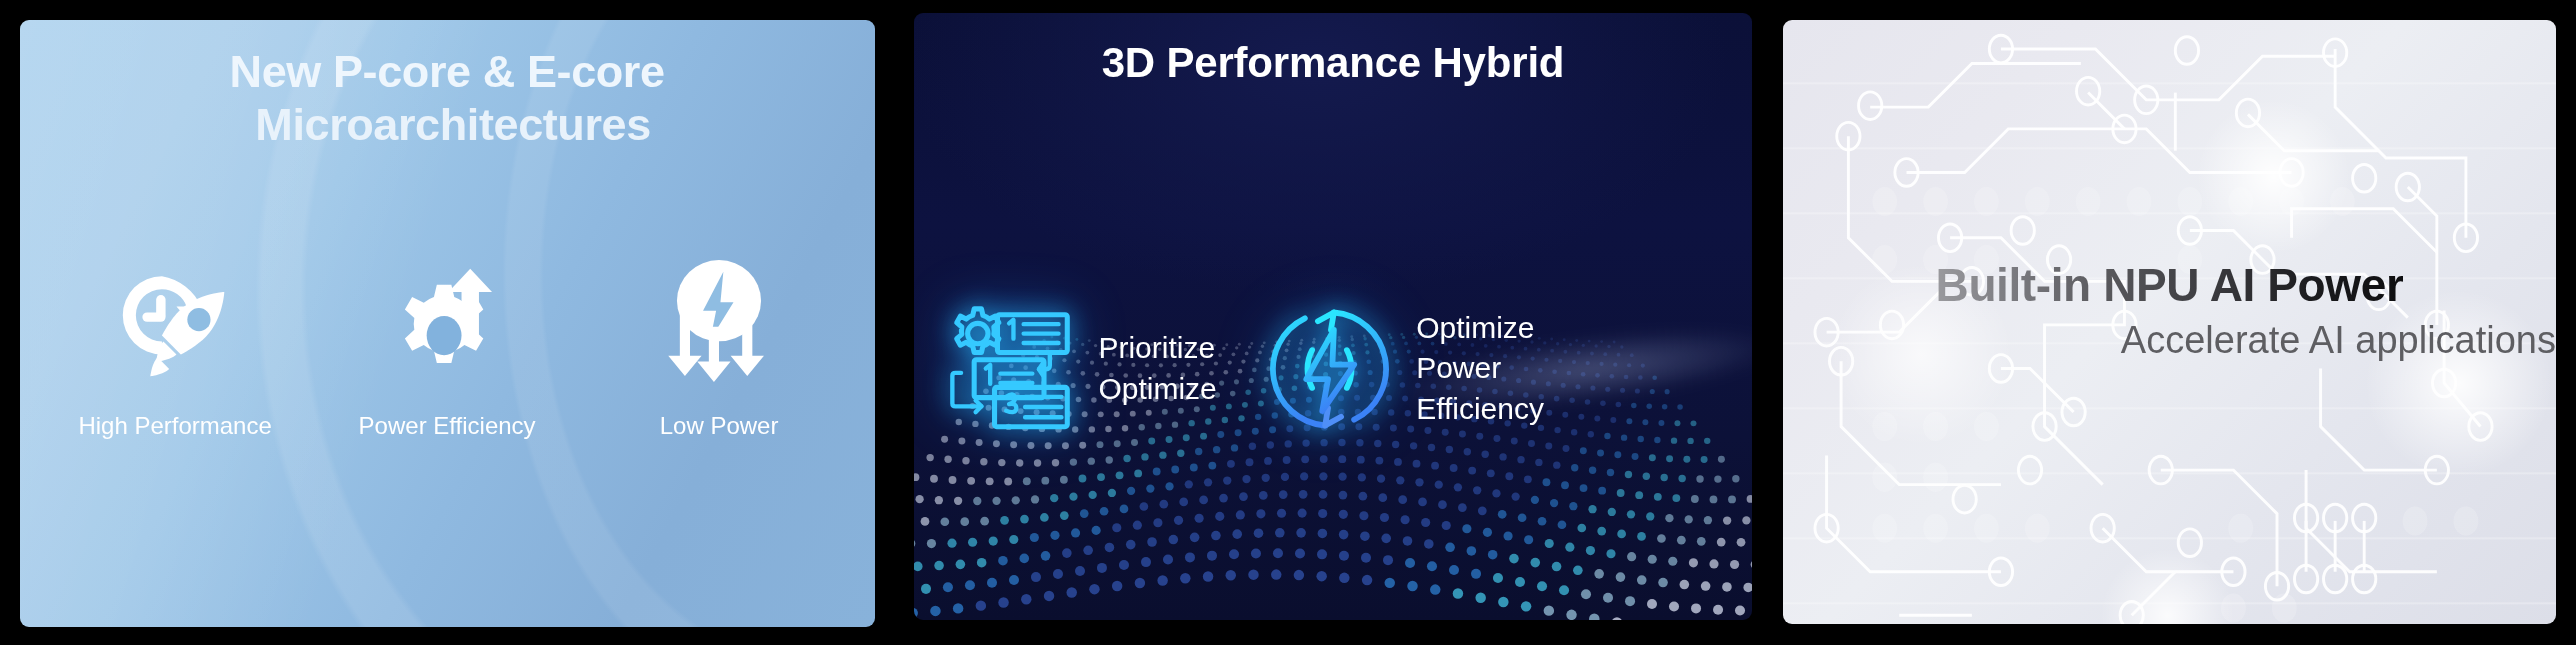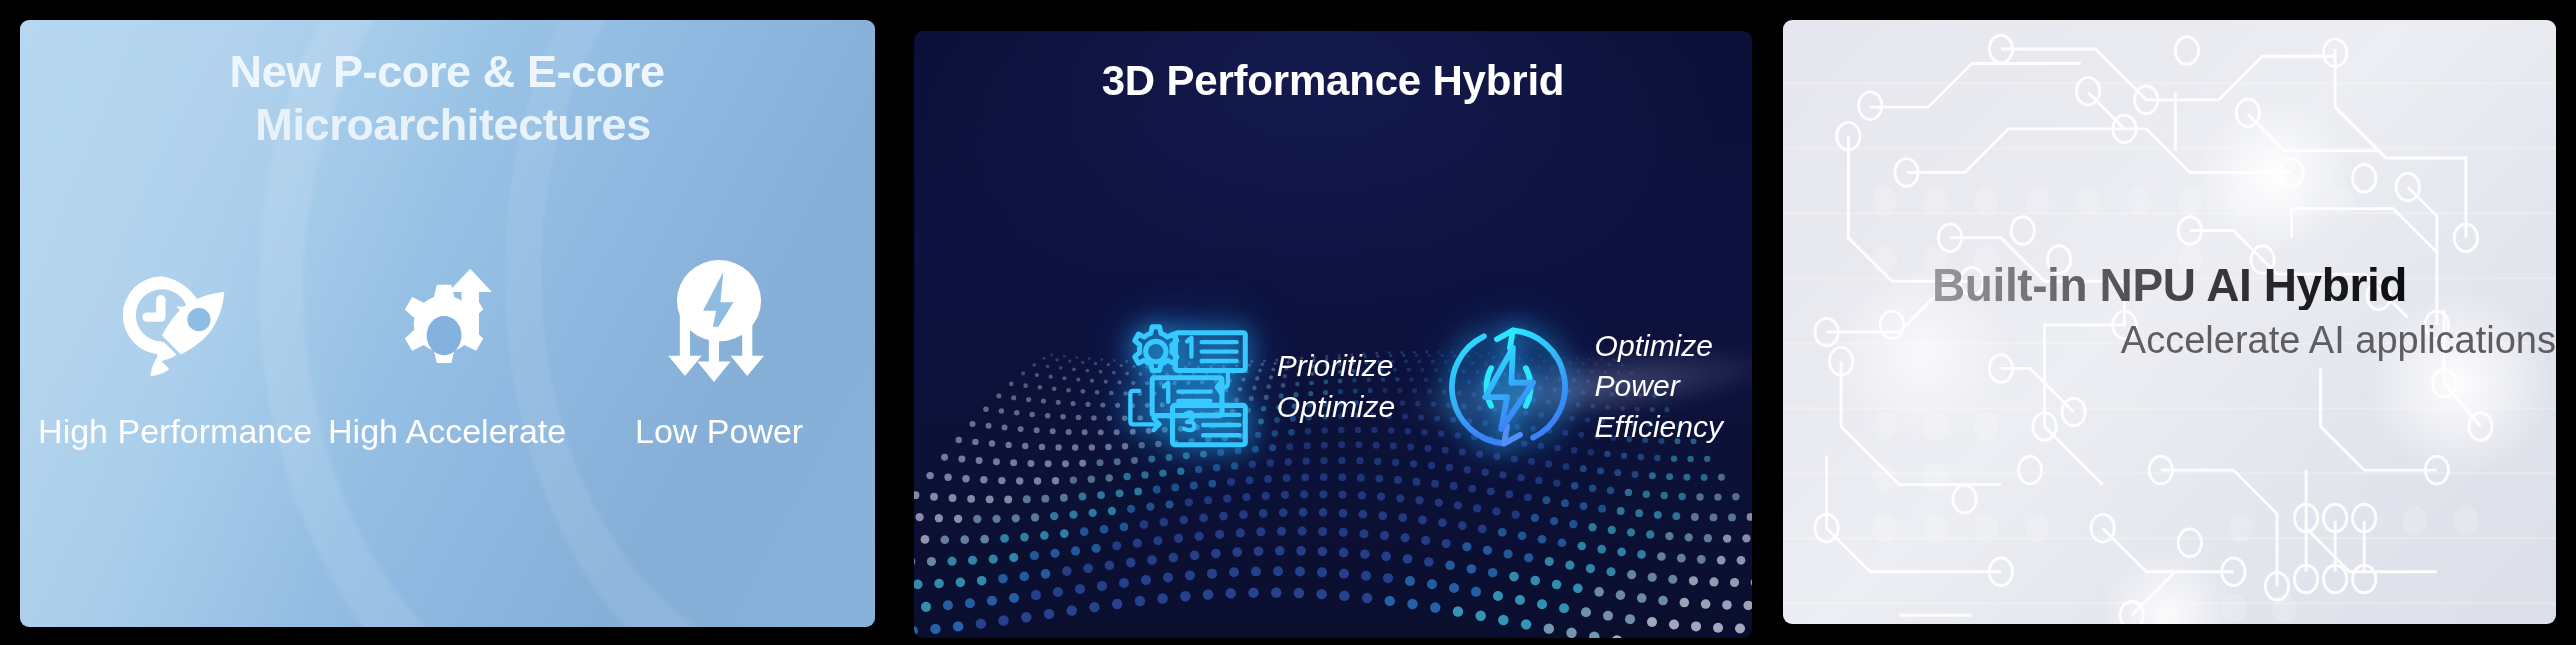--- a/index.html
+++ b/index.html
@@ -32,39 +32,39 @@
 
   #p1-title { position:absolute; left:0; top:25px; width:100%; text-align:center;
               font-size:45px; font-weight:bold; line-height:1.18; color:#eef6fd;
               letter-spacing:-0.4px; }
   #p1-title .ln2 { color:#e8f2fb;margin-left:12px; }
 
   #p1-features { position:absolute; left:0; top:240px; width:100%;
                  display:flex; justify-content:center; align-items:flex-end; gap:54px; }
   .p1-feat { width:218px; display:flex; flex-direction:column; align-items:center; }
   .p1-ico { height:122px; display:flex; align-items:flex-end; justify-content:center; }
-  .p1-lbl { margin-top:30.5px; font-size:34px; color:#ffffff; white-space:nowrap;text-align:right; }
+  .p1-lbl { margin-top:30.5px; font-size:24px; color:#ffffff; white-space:nowrap;text-align:right; }
 
   
-  #panel2 { left:914px; top:31px; width:838px; height:607px;
+  #panel2 { left:914px; top:13px; width:838px; height:607px;
             background:
               radial-gradient(ellipse 70% 55% at 48% 8%, #141a4e 0%, rgba(20,26,78,0) 70%),
               linear-gradient(180deg,#0b1038 0%, #0d1240 35%, #0c1138 70%, #0a0e2e 100%); padding-left: 45px; }
   .p2-wave { position:absolute; left:0; bottom:0; width:100%; height:312px; overflow:hidden; }
   .p2-wave svg { display:block; width:100%; height:100%; }
   .p2-mist { position:absolute; left:58%; bottom:218px; width:378px; height:65px;
              background:radial-gradient(ellipse at 50% 50%, rgba(190,205,245,.30) 0%, rgba(150,170,230,0) 72%);
              transform:rotate(-7deg); filter:blur(6.5px); }
 
   #p2-title { position:absolute; left:0; top:25px; width:100%; text-align:center;
               font-size:42px; font-weight:bold; line-height:1.2; color:#ffffff;
               letter-spacing:-0.2px; }
 
   #p2-features { position:absolute; left:29px; top:283px; width:calc(100% - 58px);
-                 display:flex; justify-content:flex-end; align-items:center; gap:44px;font-style:italic; }
+                 display:flex; justify-content:flex-start; align-items:center; gap:44px; }
   .p2-feat { display:flex; align-items:center; gap:17.4px; }
   .p2-ico { width:138px; height:145px; display:flex; align-items:center; justify-content:center;
             filter:drop-shadow(0 0 11.6px rgba(40,190,255,.85)) drop-shadow(0 0 25px rgba(30,140,255,.45)); }
   .p2-lbl { font-size:30px; color:#ffffff; line-height:1.35; }
 
   
   #panel3 { left:1783px; top:19.6px; width:773px; height:604px;
             background:linear-gradient(134deg,#e6e6ee 0%, #e9e9f0 22%, #eceef3 46%, #e4e6ee 70%, #dcdee8 100%); }
   .p3-circuit { position:absolute; inset:0; opacity:1; }
   .p3-circuit svg { width:100%; height:100%; display:block; }
@@ -124,21 +124,21 @@
       </div>
 
       <div class="p1-feat">
         <div class="p1-ico">
           <svg width="122" height="122" viewBox="0 0 168 168" fill="none">
             <path d="M104 66 L104 30 L86 30 L116 -2 L146 30 L128 30 L128 98 L104 98 Z" fill="#ffffff" transform="translate(0,14)"></path>
             <path d="M70 34 h20 l4 17 a41 41 0 0 1 14 8 l16 -8 l10 17 l-13 12 a41 41 0 0 1 0 16 l13 12 l-10 17 l-16 -8 a41 41 0 0 1 -14 8 l-4 17 h-20 l-4 -17 a41 41 0 0 1 -14 -8 l-16 8 l-10 -17 l13 -12 a41 41 0 0 1 0 -16 l-13 -12 l10 -17 l16 8 a41 41 0 0 1 14 -8 Z" fill="#ffffff"></path>
             <ellipse cx="80" cy="104" rx="24" ry="27" fill="#82b2dd"></ellipse>
           </svg>
         </div>
-        <div class="p1-lbl">High Accelerate</div>
+        <div class="p1-lbl">Power Efficiency</div>
       </div>
 
       <div class="p1-feat">
         <div class="p1-ico">
           <svg width="116" height="122" viewBox="0 0 160 168" fill="none">
             <ellipse cx="80" cy="56" rx="58" ry="56" fill="#ffffff"></ellipse>
             <path d="M86 16 L58 70 L76 70 L68 110 L100 58 L82 58 Z" fill="#8fbde2"></path>
             <path d="M14 60 L28 60 L28 132 L44 132 L21 160 L-2 132 L14 132 Z" fill="#ffffff" transform="translate(12,0)"></path>
             <path d="M66 92 L80 92 L80 140 L96 140 L73 168 L50 140 L66 140 Z" fill="#ffffff"></path>
             <path d="M118 60 L132 60 L132 132 L148 132 L125 160 L102 132 L118 132 Z" fill="#ffffff" transform="translate(-6,0)"></path>
@@ -1136,19 +1136,19 @@
         </g>
       </svg>
     </div>
     <div class="p3-stripes"></div>
     <div class="p3-glow g1"></div>
     <div class="p3-glow g2"></div>
     <div class="p3-glow g3"></div>
     <div class="p3-glow g4"></div>
 
     <div id="p3-text">
-      <div id="p3-title">Built-in NPU AI Hybrid</div>
+      <div id="p3-title">Built-in NPU AI Power</div>
       <div id="p3-sub">Accelerate AI applications</div>
     </div>
   </div>
 
 </div>
 
 
 </body></html>

